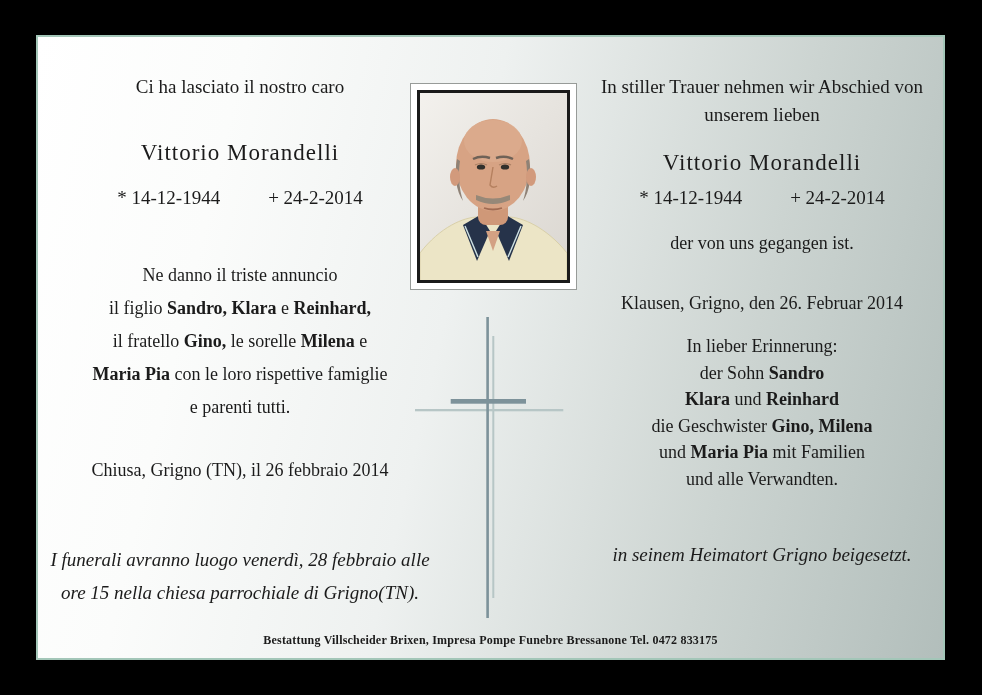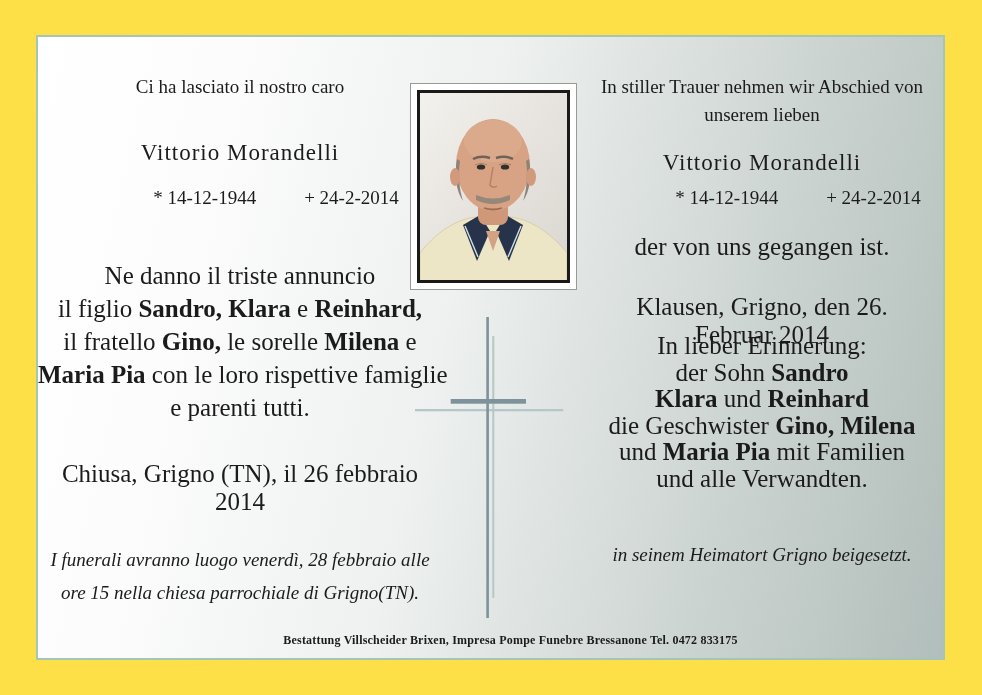--- a/index.html
+++ b/index.html
@@ -1,43 +1,43 @@
 <!DOCTYPE html>
 <html><head>
 <meta charset="utf-8">
 <style>
   html,body{margin:0;padding:0;background:#ffffff;}
-  .page{position:relative;width:982px;height:695px;background:#fde047;
+  .page{position:relative;width:982px;height:695px;background:#000000;
         font-family:"Liberation Serif","DejaVu Serif",serif;color:#1b1b1b;overflow:hidden;}
   .card{position:absolute;left:36px;top:35px;width:905px;height:621px;
         border:2px solid #a3c6b8;
         background:linear-gradient(103deg,#ffffff 0%,#fbfcfb 20%,#eef1f0 45%,#ccd4d1 75%,#b2bebb 100%);}
   .tb{position:absolute;text-align:center;}
   .line{white-space:nowrap;}
   .col-l{left:0;width:404px;}
   .col-r{left:558px;width:332px;}
   .intro{font-size:19px;line-height:28px;}
   .name{font-size:23px;line-height:40px;letter-spacing:1px;}
-  .dates{font-size:19px;display:flex;justify-content:center;gap:48px;padding-left:36px;}
-  .body19{font-size:25px;}
+  .dates{font-size:19px;display:flex;justify-content:center;gap:48px;}
+  .body19{font-size:18px;}
   .ital{font-style:italic;font-size:19px;}
   #l-intro{top:36px;}
   #l-name{top:96px;}
   #l-dates{top:150px;}
   #l-ann{top:222px;line-height:33px;}
   #l-dateline{top:423px;}
   #l-funeral{top:506px;line-height:33px;}
   #r-intro{top:36px;}
   #r-name{top:106px;}
   #r-dates{top:150px;}
   #r-passed{top:196px;}
   #r-dateline{top:244px;margin-top:12px;}
   #r-memory{top:296px;line-height:26.5px;}
   #r-burial{top:503px;line-height:30px;}
-  #footer{left:8px;width:100%;top:596px;font-size:12px;font-weight:600;letter-spacing:0.2px;padding-left:12px;}
+  #footer{left:0;width:100%;top:596px;font-size:12px;font-weight:600;letter-spacing:0.2px;}
   .photo-frame{position:absolute;left:372px;top:46px;width:167px;height:207px;
         box-sizing:border-box;border:1px solid #979b98;background:#ffffff;padding:6px;}
   .photo-inner{width:100%;height:100%;box-sizing:border-box;border:3px solid #1a1a1a;overflow:hidden;}
   .photo-inner svg{display:block;width:100%;height:100%;}
   .cross-wrap{position:absolute;left:370px;top:278px;width:165px;height:310px;}
 </style>
 </head>
 <body>
 
 <div class="page">

